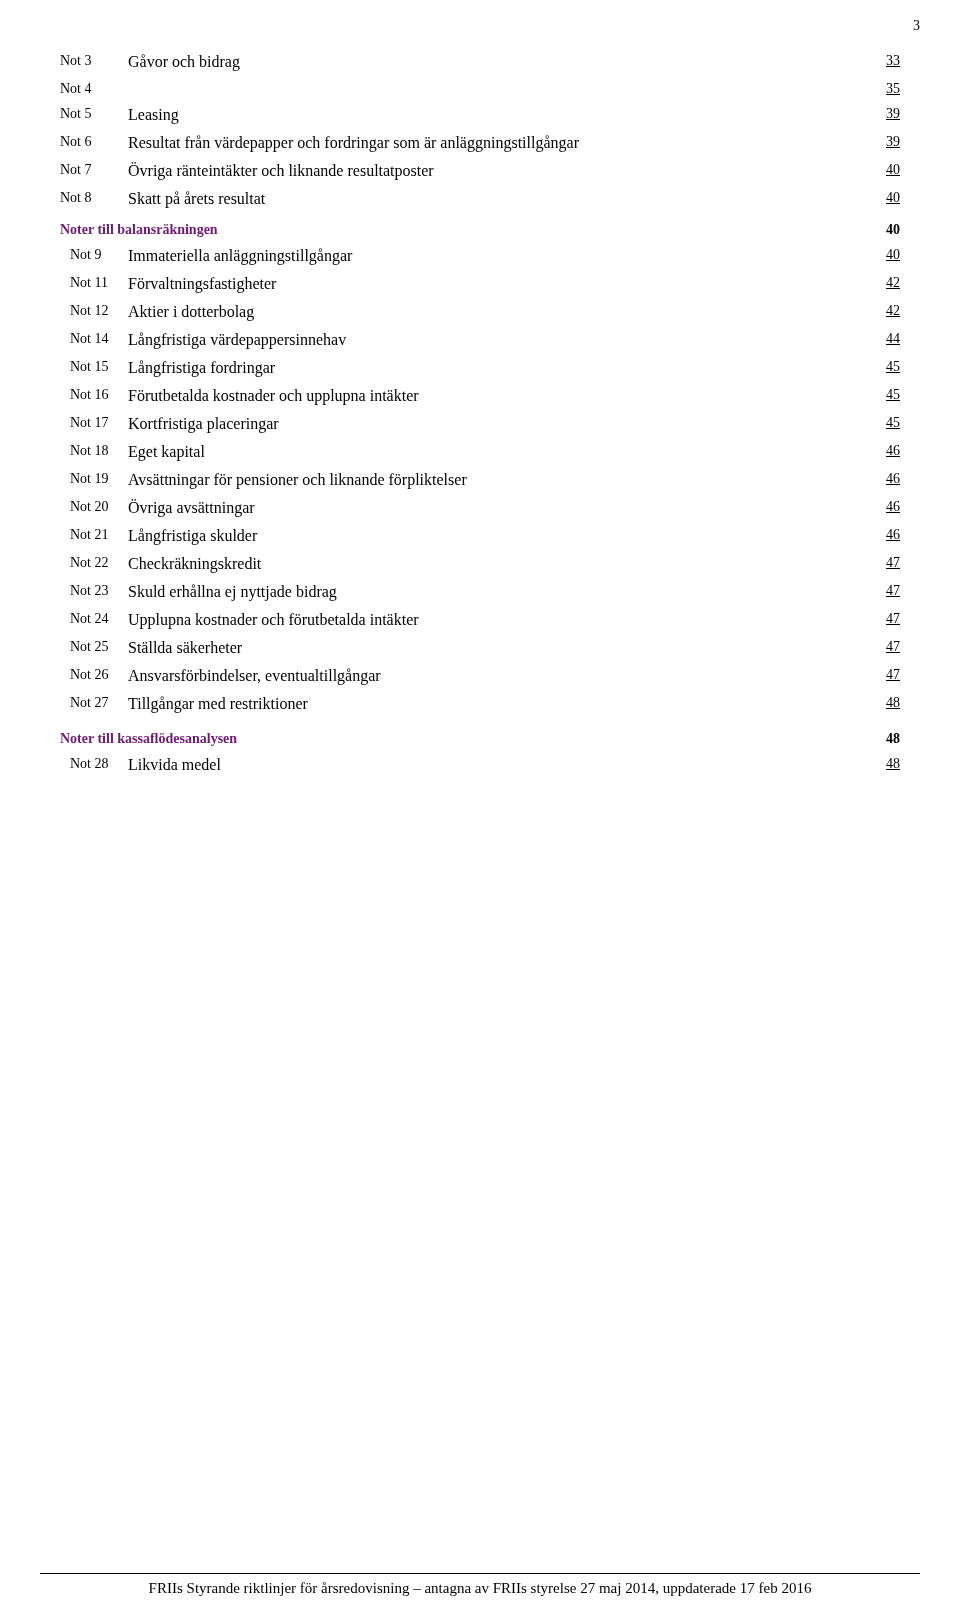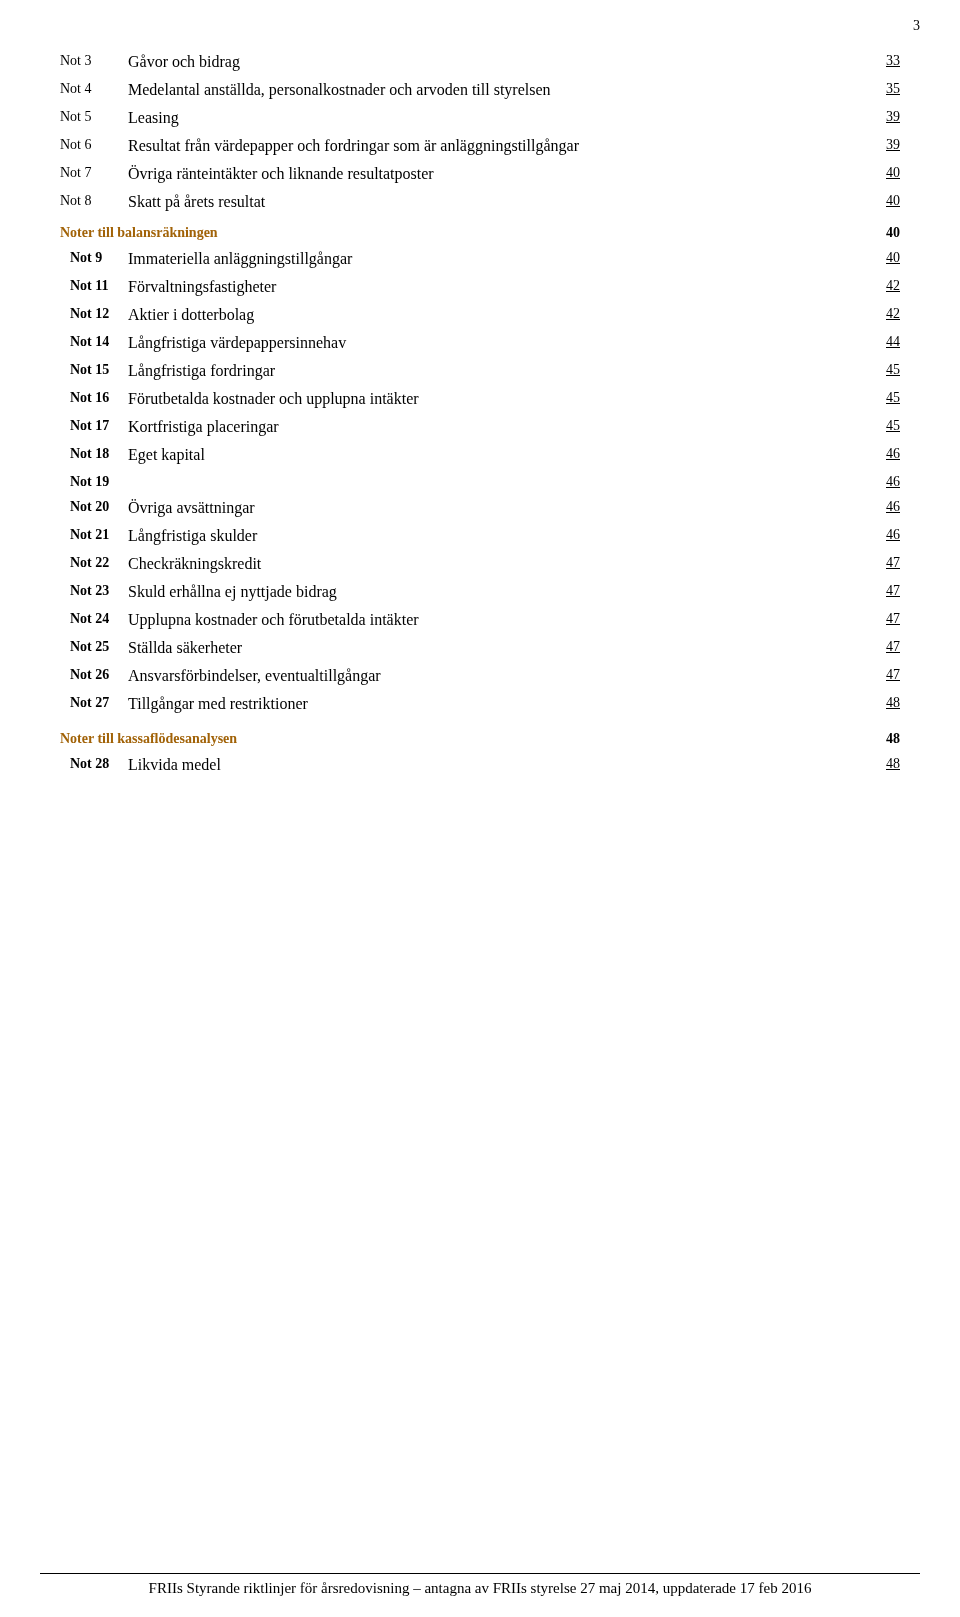--- a/index.html
+++ b/index.html
@@ -65,21 +65,21 @@
       justify-content: space-between;
       align-items: baseline;
       margin-top: 8px;
       margin-bottom: 4px;
       line-height: 1.5;
     }
 
     .section-header .header-text {
       font-size: 14px;
       font-weight: bold;
-      color: #a16207;
+      color: #701a75;
     }
 
     .section-header .page-ref {
       font-size: 14px;
       font-weight: bold;
       min-width: 30px;
       text-align: right;
     }
 
     .footer {
@@ -90,42 +90,40 @@
       text-align: center;
       font-size: 15px;
       color: #000000;
       border-top: 1px solid #000;
       padding-top: 6px;
       margin: 0 40px;
     }
 
     .indented .not-label {
       padding-left: 10px;
-      font-weight: bold;
     }
   </style>
 </head>
 <body>
 
 <div class="page-number">3</div>
 
 <div class="content">
 
   <div id="initial-entries">
       <div class="toc-entry">
         <div class="left">
           <span class="not-label">Not 3</span>
           <span class="description">Gåvor och bidrag</span>
         </div>
         <span class="page-ref">33</span>
       </div>
       <div class="toc-entry">
         <div class="left">
           <span class="not-label">Not 4</span>
-          <span class="description">Medelantal anställda, personalkostnader och arvoden till styrelsen</span>
         </div>
         <span class="page-ref">35</span>
       </div>
       <div class="toc-entry">
         <div class="left">
           <span class="not-label">Not 5</span>
           <span class="description">Leasing</span>
         </div>
         <span class="page-ref">39</span>
       </div>
@@ -210,20 +208,21 @@
       <div class="toc-entry indented">
         <div class="left">
           <span class="not-label">Not 18</span>
           <span class="description">Eget kapital</span>
         </div>
         <span class="page-ref">46</span>
       </div>
       <div class="toc-entry indented">
         <div class="left">
           <span class="not-label">Not 19</span>
+          <span class="description">Avsättningar för pensioner och liknande förpliktelser</span>
         </div>
         <span class="page-ref">46</span>
       </div>
       <div class="toc-entry indented">
         <div class="left">
           <span class="not-label">Not 20</span>
           <span class="description">Övriga avsättningar</span>
         </div>
         <span class="page-ref">46</span>
       </div>

